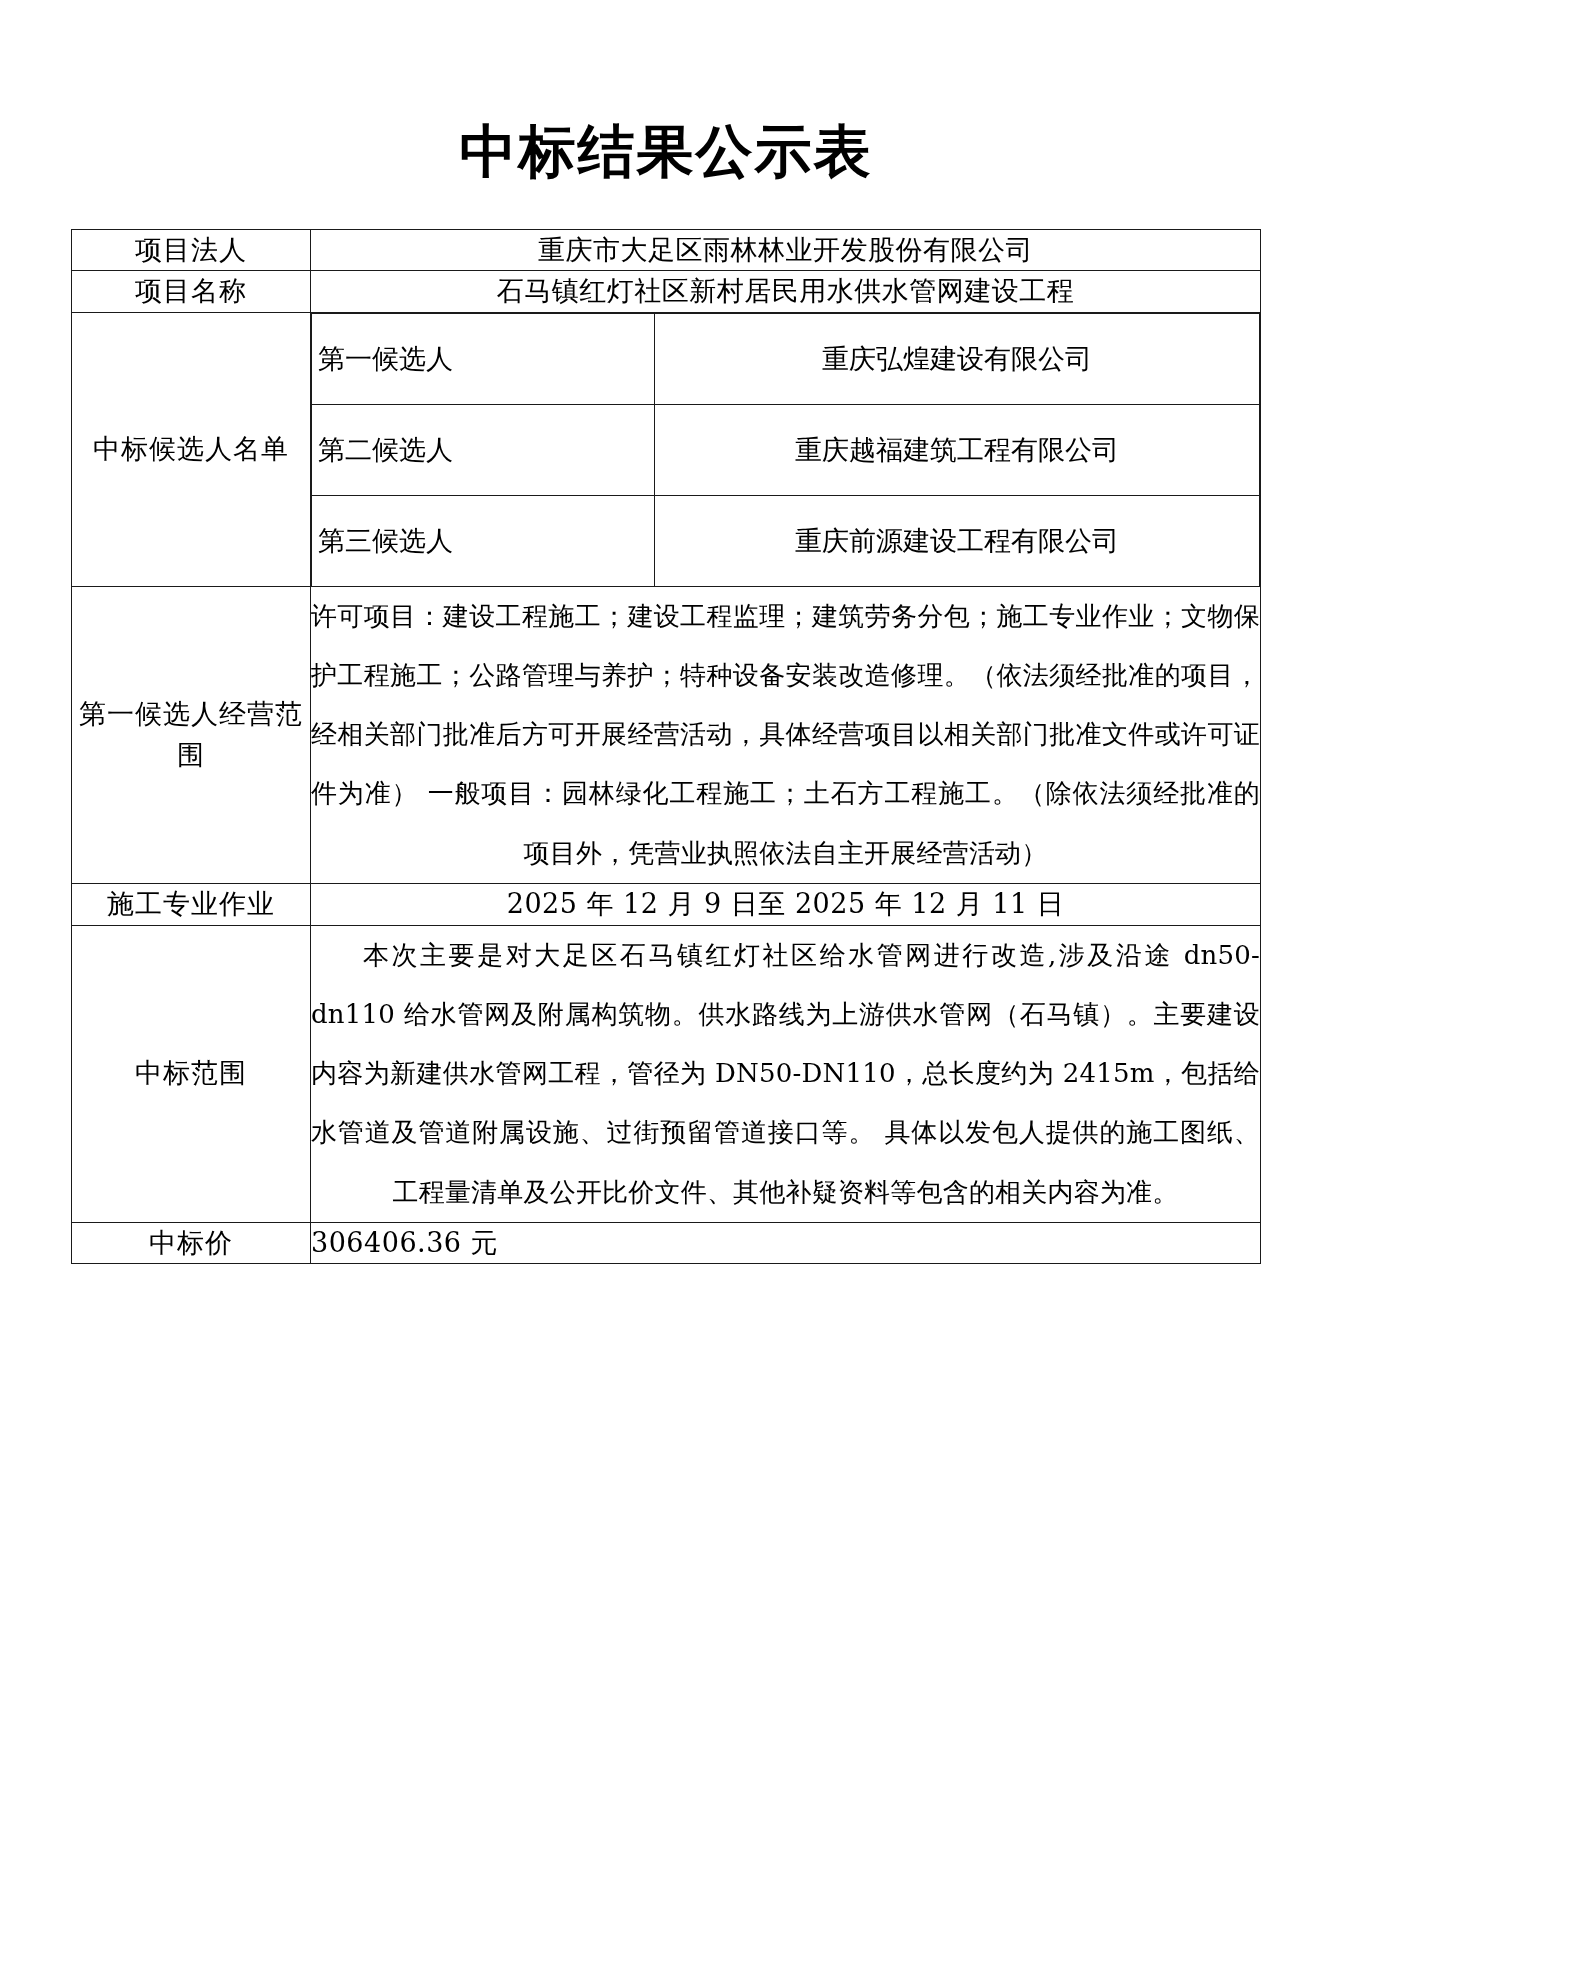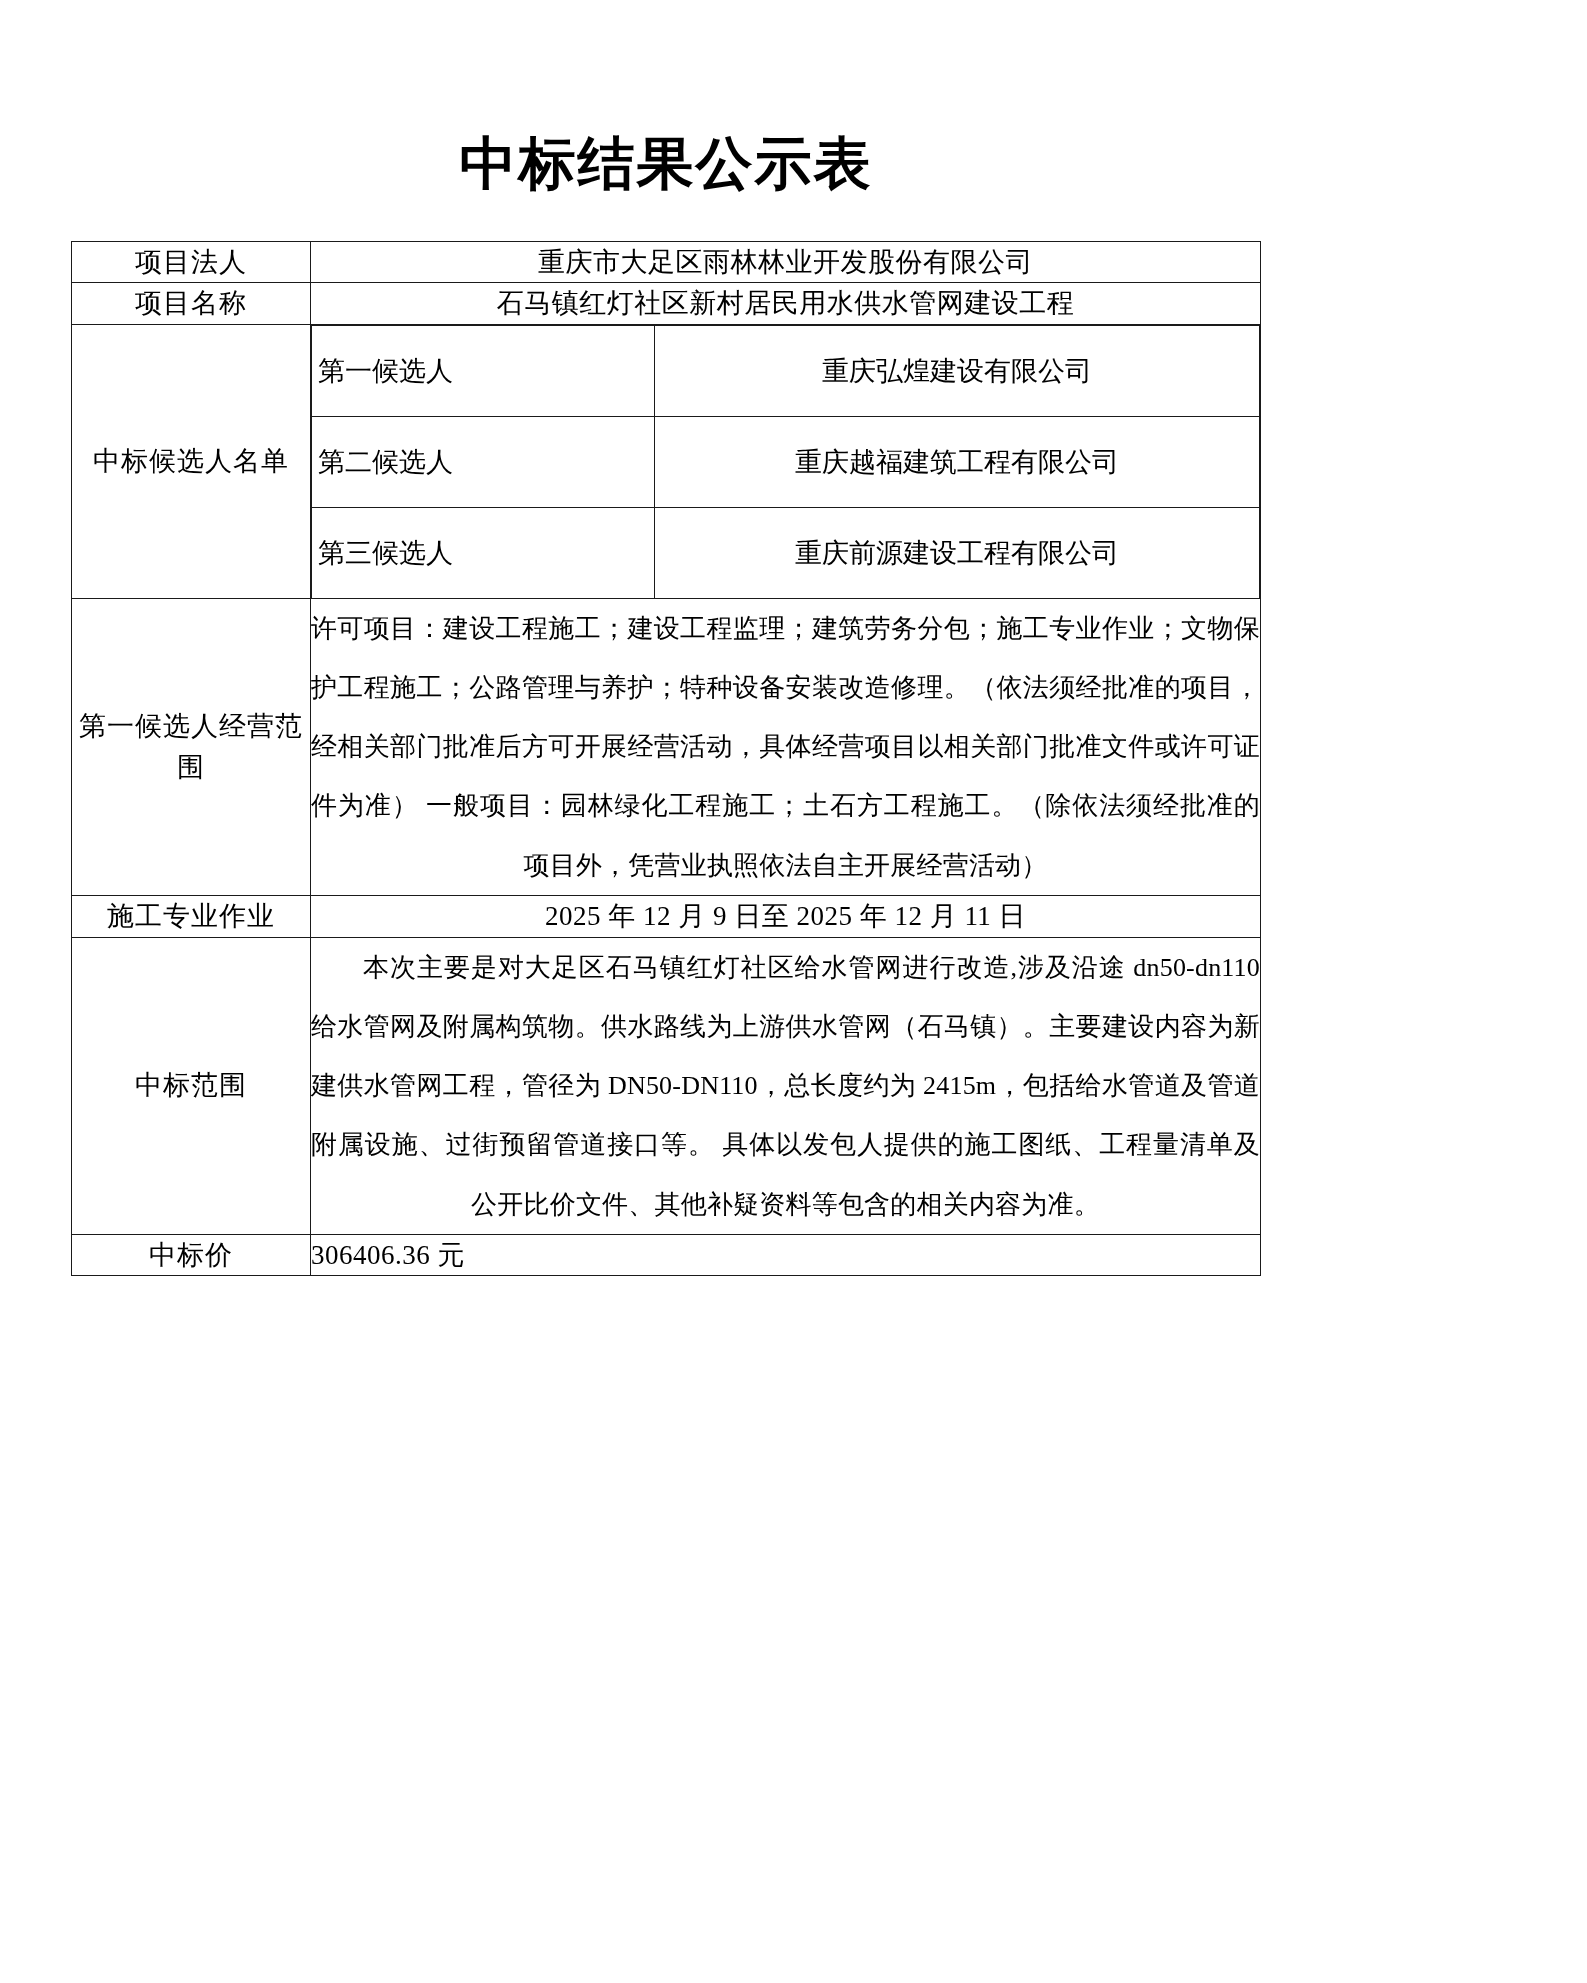--- a/index.html
+++ b/index.html
@@ -12,21 +12,21 @@
     height: 1983px;
     font-family: "DejaVu Serif", "Liberation Serif", serif;
     color: #000000;
     -webkit-font-smoothing: antialiased;
   }
   .page {
     position: relative;
     width: 1332px;
     height: 1983px;
     box-sizing: border-box;
-    padding: 16px;
+    padding: 4px;
     background: #fff;
   }
   .doc-title {
     text-align: center;
     font-family: "DejaVu Sans", "Liberation Sans", sans-serif;
     font-weight: 700;
     font-size: 57px;
     letter-spacing: 2px;
     margin: 0;
     padding-top: 116px;
@@ -41,21 +41,20 @@
   table.main {
     width: 1190px;
     border-collapse: collapse;
     table-layout: fixed;
   }
   table.main td {
     border: 1.6px solid #1a1a1a;
     vertical-align: middle;
     padding: 0;
     background: #fff;
-    font-family: Liberation Serif, serif;
   }
   .lbl {
     width: 238px;
     text-align: center;
     font-size: 27px;
     line-height: 1.5;
     padding: 18px 10px;
     letter-spacing: 1px;
   }
   .val {

